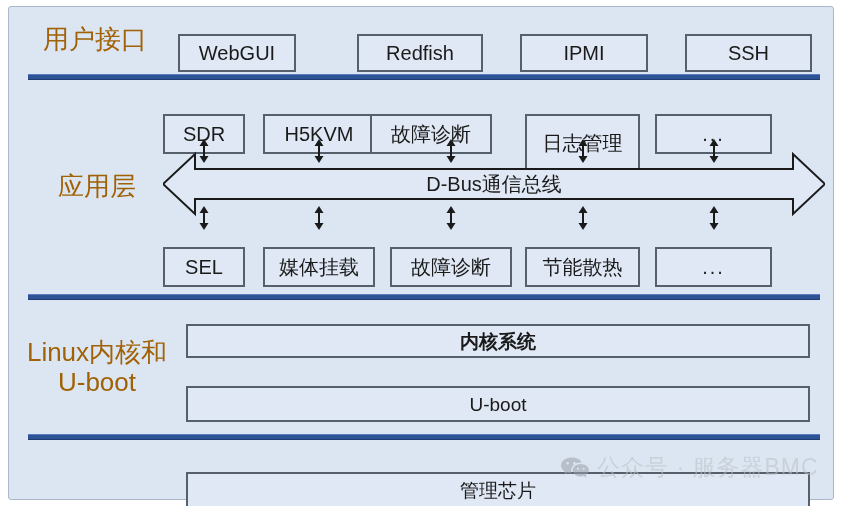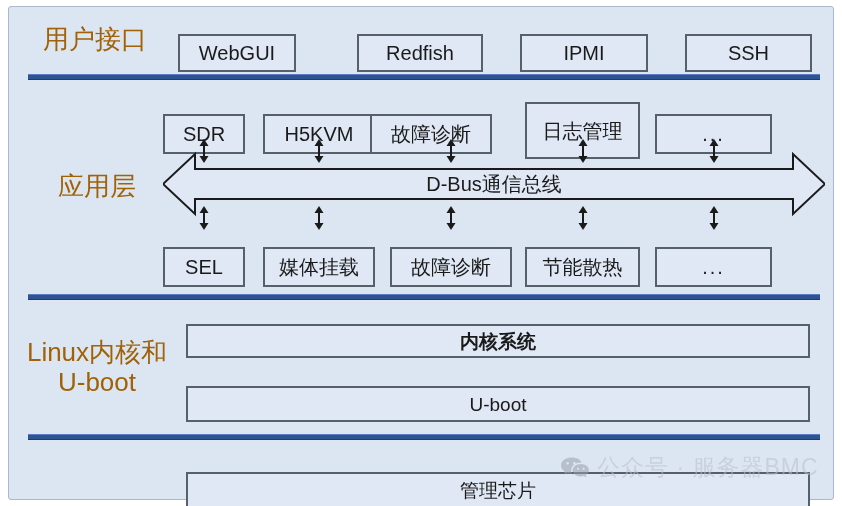--- a/index.html
+++ b/index.html
@@ -115,21 +115,21 @@
   <div class="box" style="left:520px;top:18px;width:128px;height:38px;">IPMI</div>
   <div class="box" style="left:685px;top:18px;width:127px;height:38px;">SSH</div>
 
   <div class="divider" style="top:74px;"></div>
 
   <div class="rowlabel" style="left:42px;top:172px;width:110px;">应用层</div>
 
   <div class="box" style="left:163px;top:98px;width:82px;height:40px;">SDR</div>
   <div class="box" style="left:263px;top:98px;width:112px;height:40px;">H5KVM</div>
   <div class="box" style="left:370px;top:98px;width:122px;height:40px;">故障诊断</div>
-  <div class="box" style="left:525px;top:86px;width:115px;height:57px;">日志管理</div>
+  <div class="box" style="left:525px;top:98px;width:115px;height:57px;">日志管理</div>
   <div class="box dots" style="left:655px;top:98px;width:117px;height:40px;">...</div>
 
   <div class="conn" style="left:197px;top:139px;height:24px;">
     <svg viewBox="0 0 14 24">
         <defs></defs>
       <line x1="7" y1="4" x2="7" y2="20" stroke="#1a1a1a" stroke-width="2"></line>
       <polygon points="7,0 2.5,7 11.5,7" fill="#1a1a1a"></polygon>
       <polygon points="7,24 2.5,17 11.5,17" fill="#1a1a1a"></polygon>
     </svg>
   </div>

